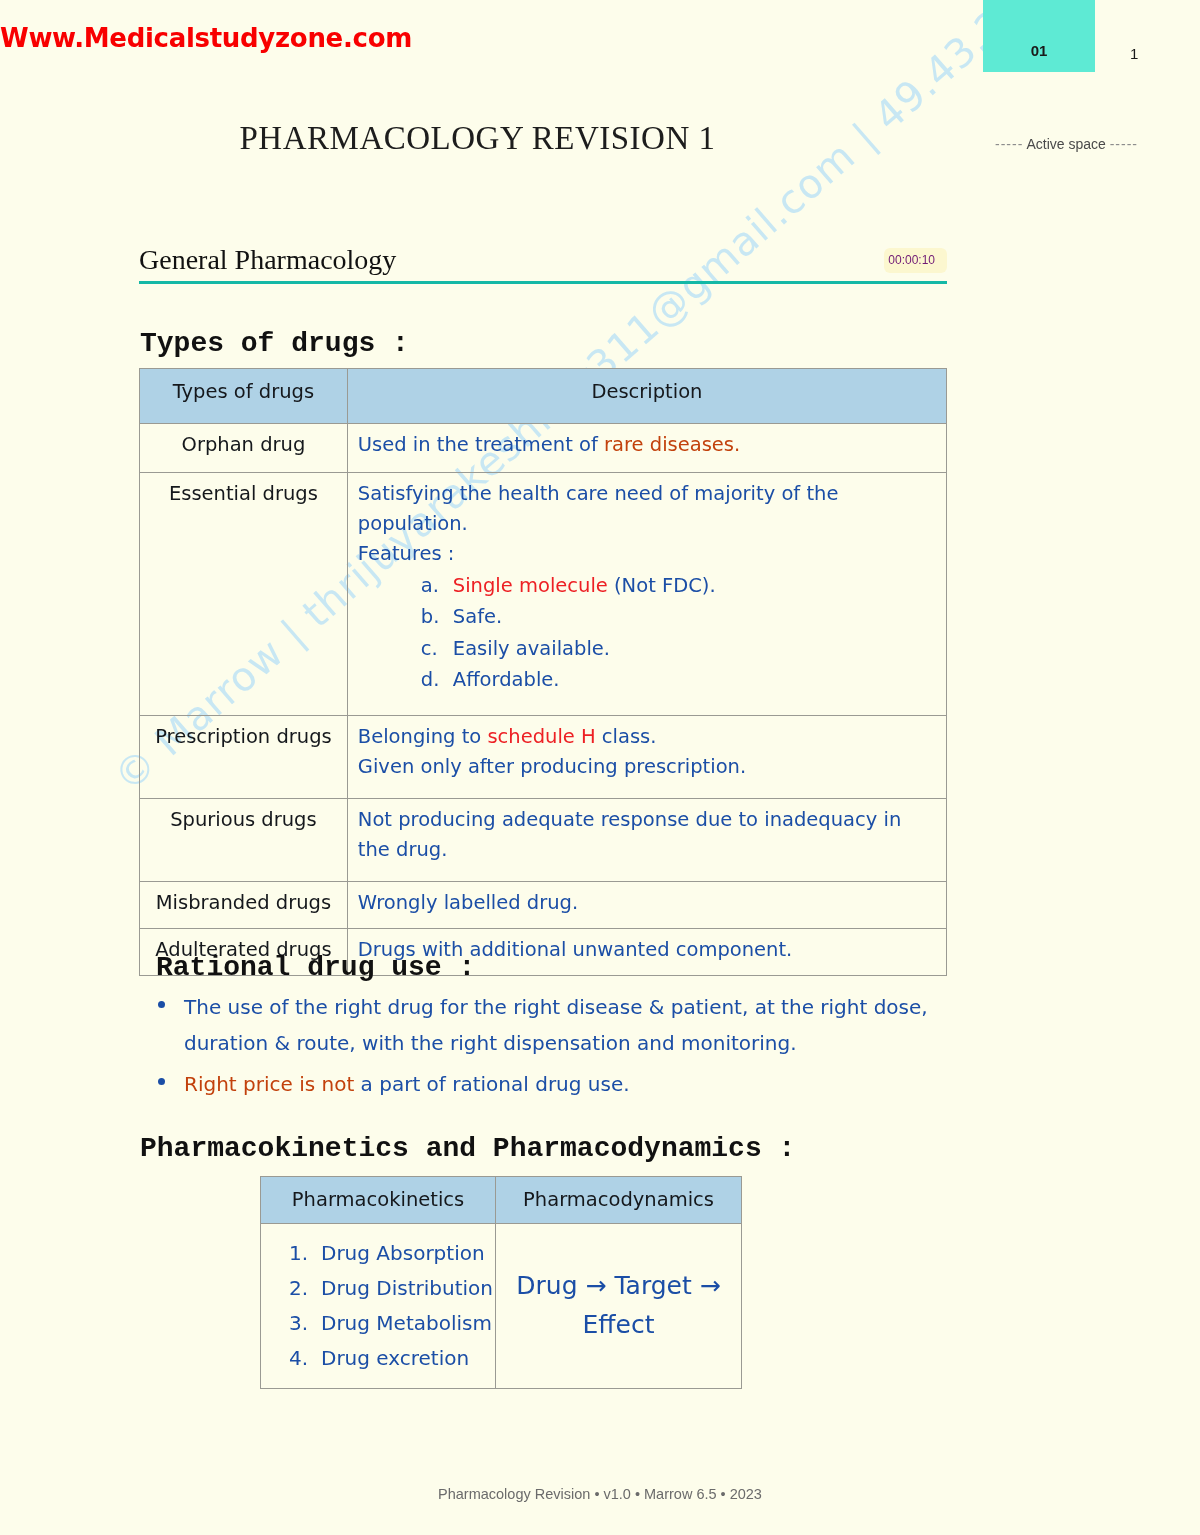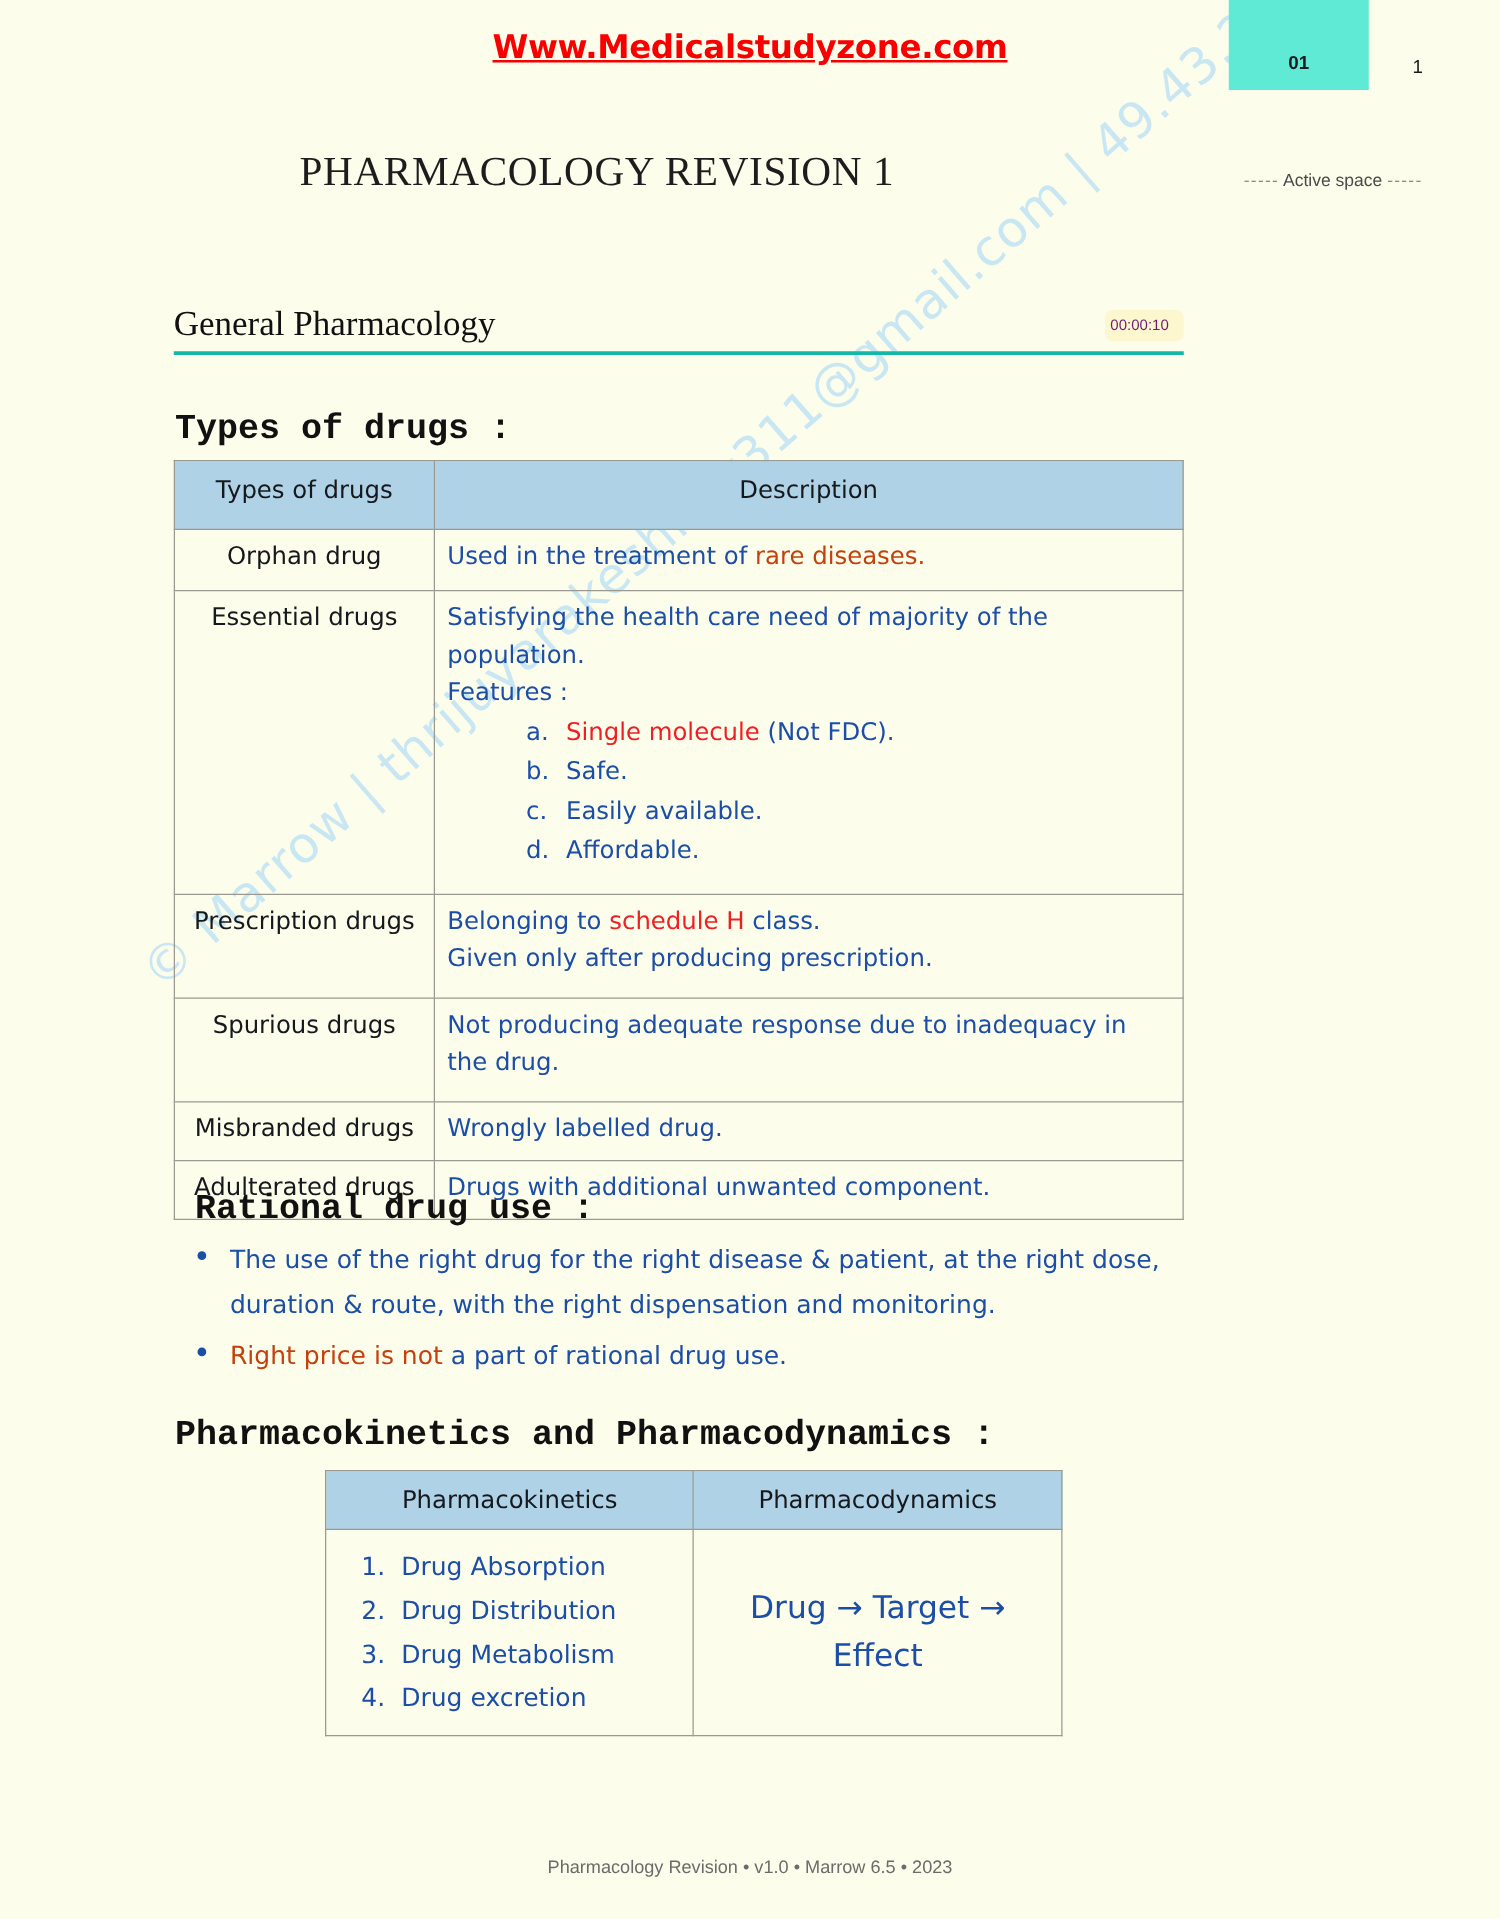--- a/index.html
+++ b/index.html
@@ -42,28 +42,26 @@
     pointer-events: none;
     z-index: 5;
   }
 
   
   .site-banner {
     position: absolute;
     left: 0;
     top: 23px;
     width: 1200px;
-    text-align: center;
     font-family: "DejaVu Sans", sans-serif;
     font-weight: bold;
     font-size: 26px;
     color: #f80000;
     letter-spacing: -0.3px;
     z-index: 10;
-    text-decoration: underline;
   }
 
   .page-chip {
     position: absolute;
     left: 983px;
     top: 0;
     width: 112px;
     height: 72px;
     background: #5eead4;
     z-index: 10;
@@ -196,21 +194,21 @@
   
   #types-table tr.r-head td, #types-table tr.r-head th { height: 38px; }
   #types-table tr.r-orphan td { height: 36px; }
   #types-table tr.r-essential td { height: 230px; }
   #types-table tr.r-prescription td { height: 70px; }
   #types-table tr.r-spurious td { height: 70px; }
   #types-table tr.r-misbranded td { height: 34px; }
   #types-table tr.r-adulterated td { height: 34px; }
 
   
-  #pkpd-table { left: 260px; top: 1176px; width: 590px; }
+  #pkpd-table { left: 260px; top: 1176px; width: 482px; }
   #pkpd-table col.p1 { width: 295px; }
   #pkpd-table col.p2 { width: 295px; }
   #pkpd-table td.pk-list { padding: 12px 0 12px 60px; }
   #pkpd-table td.pd-cell {
     text-align: center;
     vertical-align: middle;
     font-size: 25px;
   }
 
   ol.feature-list {

